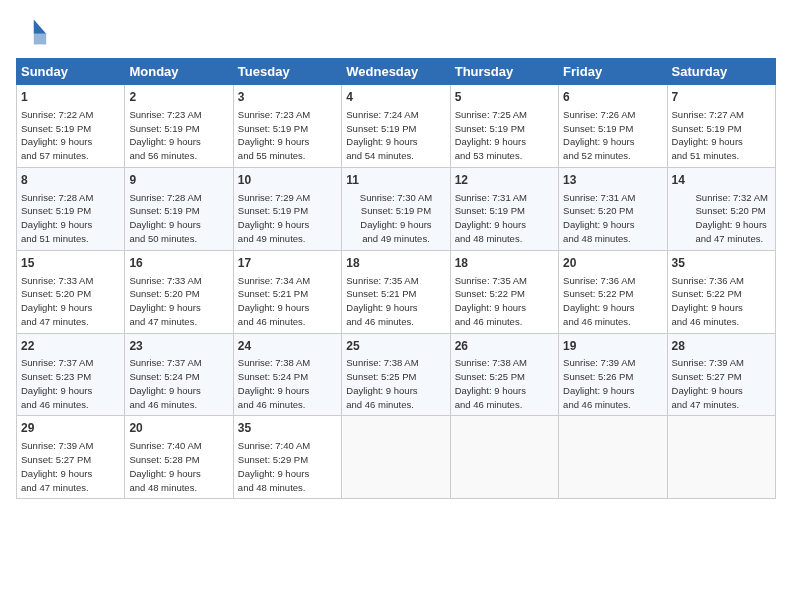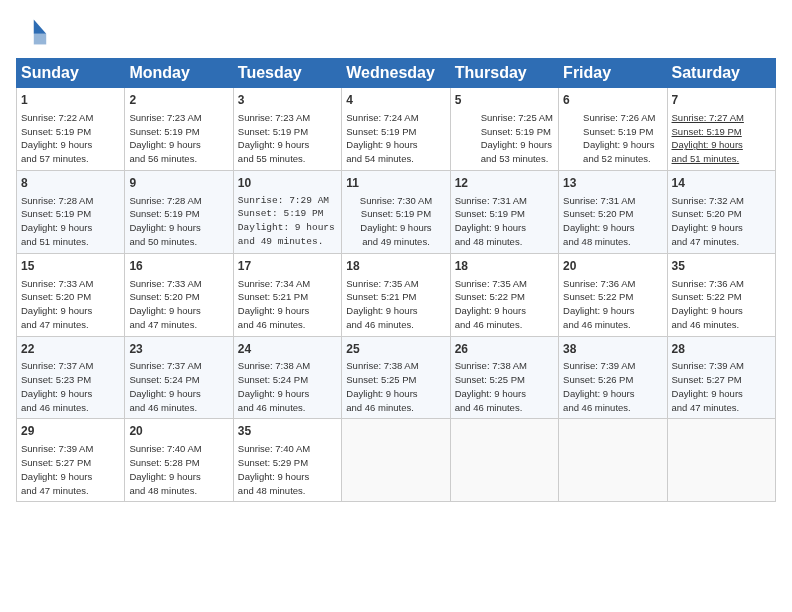--- a/index.html
+++ b/index.html
@@ -58,21 +58,21 @@
       color: #555;
     }
     .calendar {
       width: 100%;
       border-collapse: collapse;
       font-size: 10px;
     }
     .calendar thead tr th {
       background-color: #2e6db4;
       color: #fff;
-      font-size: 16px;
+      font-size: 13px;
       font-weight: bold;
       padding: 5px 4px;
       text-align: left;
       border: 1px solid #2e6db4;
     }
     .calendar tbody tr td {
       border: 1px solid #ccc;
       vertical-align: top;
       padding: 4px 4px;
       width: calc(100% / 7);
@@ -157,35 +157,35 @@
           </td>
           <td>
             <span class="day-num">4</span>
             <div class="day-info" style="white-space: pre-line;">Sunrise: 7:24 AM
 Sunset: 5:19 PM
 Daylight: 9 hours
 and 54 minutes.</div>
           </td>
           <td>
             <span class="day-num">5</span>
-            <div class="day-info" style="white-space: pre-line; margin-left: 26px;">Sunrise: 7:25 AM
+            <div class="day-info" style="white-space: pre-line;">Sunrise: 7:25 AM
 Sunset: 5:19 PM
 Daylight: 9 hours
 and 53 minutes.</div>
           </td>
           <td>
             <span class="day-num">6</span>
-            <div class="day-info" style="white-space: pre-line; margin-left: 20px;">Sunrise: 7:26 AM
+            <div class="day-info" style="white-space: pre-line;">Sunrise: 7:26 AM
 Sunset: 5:19 PM
 Daylight: 9 hours
 and 52 minutes.</div>
           </td>
           <td>
             <span class="day-num">7</span>
-            <div class="day-info" style="white-space: pre-line; text-decoration: underline;">Sunrise: 7:27 AM
+            <div class="day-info" style="white-space: pre-line;">Sunrise: 7:27 AM
 Sunset: 5:19 PM
 Daylight: 9 hours
 and 51 minutes.</div>
           </td>
         </tr>
         <tr>
           <td>
             <span class="day-num">8</span>
             <div class="day-info" style="white-space: pre-line;">Sunrise: 7:28 AM
 Sunset: 5:19 PM
@@ -194,21 +194,21 @@
           </td>
           <td>
             <span class="day-num">9</span>
             <div class="day-info" style="white-space: pre-line;">Sunrise: 7:28 AM
 Sunset: 5:19 PM
 Daylight: 9 hours
 and 50 minutes.</div>
           </td>
           <td>
             <span class="day-num">10</span>
-            <div class="day-info" style="white-space: pre-line; font-family: Liberation Mono, monospace;">Sunrise: 7:29 AM
+            <div class="day-info" style="white-space: pre-line;">Sunrise: 7:29 AM
 Sunset: 5:19 PM
 Daylight: 9 hours
 and 49 minutes.</div>
           </td>
           <td>
             <span class="day-num">11</span>
             <div class="day-info" style="white-space: pre-line; text-align: center;">Sunrise: 7:30 AM
 Sunset: 5:19 PM
 Daylight: 9 hours
 and 49 minutes.</div>
@@ -222,21 +222,21 @@
           </td>
           <td>
             <span class="day-num">13</span>
             <div class="day-info" style="white-space: pre-line;">Sunrise: 7:31 AM
 Sunset: 5:20 PM
 Daylight: 9 hours
 and 48 minutes.</div>
           </td>
           <td>
             <span class="day-num">14</span>
-            <div class="day-info" style="white-space: pre-line;">Sunrise: 7:32 AM
+            <div class="day-info" style="white-space: pre-line; margin-left: 24px;">Sunrise: 7:32 AM
 Sunset: 5:20 PM
 Daylight: 9 hours
 and 47 minutes.</div>
           </td>
         </tr>
         <tr>
           <td>
             <span class="day-num">15</span>
             <div class="day-info" style="white-space: pre-line;">Sunrise: 7:33 AM
 Sunset: 5:20 PM
@@ -316,21 +316,21 @@
 and 46 minutes.</div>
           </td>
           <td>
             <span class="day-num">26</span>
             <div class="day-info" style="white-space: pre-line;">Sunrise: 7:38 AM
 Sunset: 5:25 PM
 Daylight: 9 hours
 and 46 minutes.</div>
           </td>
           <td>
-            <span class="day-num">38</span>
+            <span class="day-num">19</span>
             <div class="day-info" style="white-space: pre-line;">Sunrise: 7:39 AM
 Sunset: 5:26 PM
 Daylight: 9 hours
 and 46 minutes.</div>
           </td>
           <td>
             <span class="day-num">28</span>
             <div class="day-info" style="white-space: pre-line;">Sunrise: 7:39 AM
 Sunset: 5:27 PM
 Daylight: 9 hours

